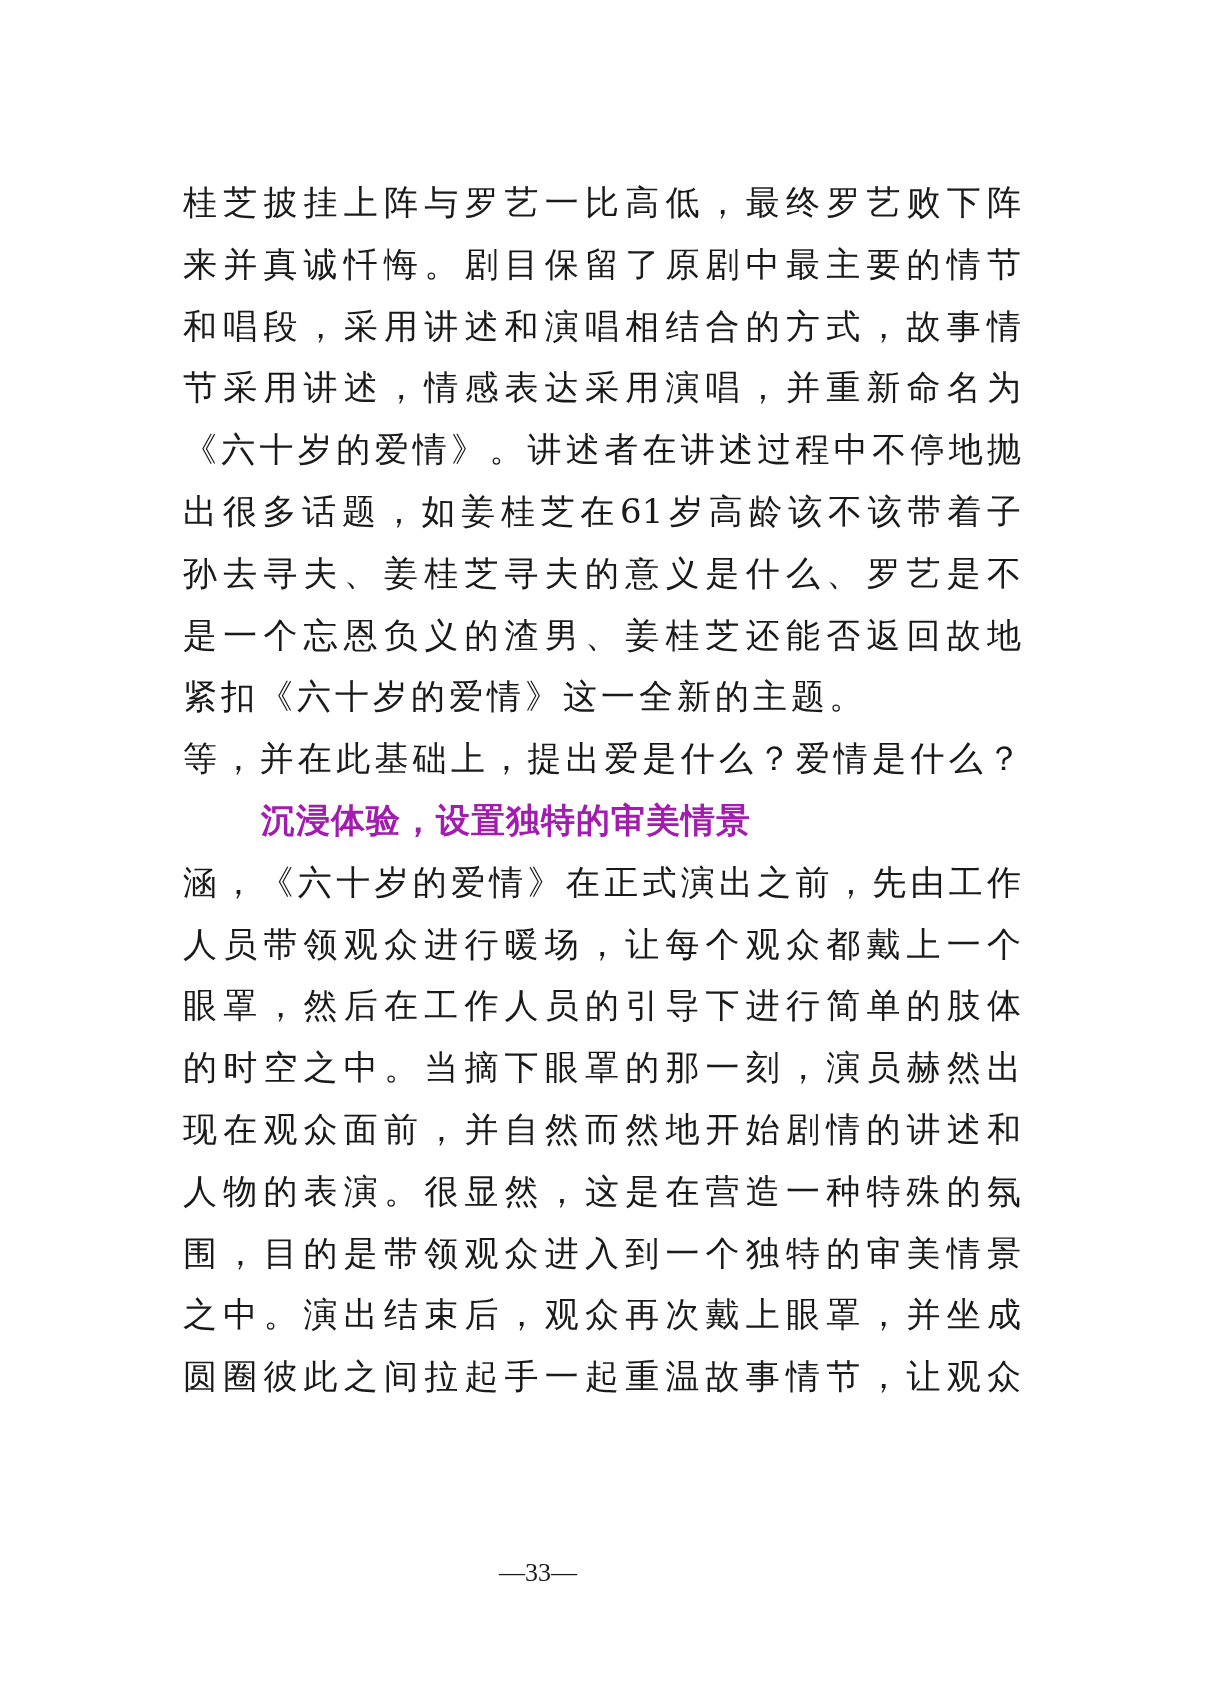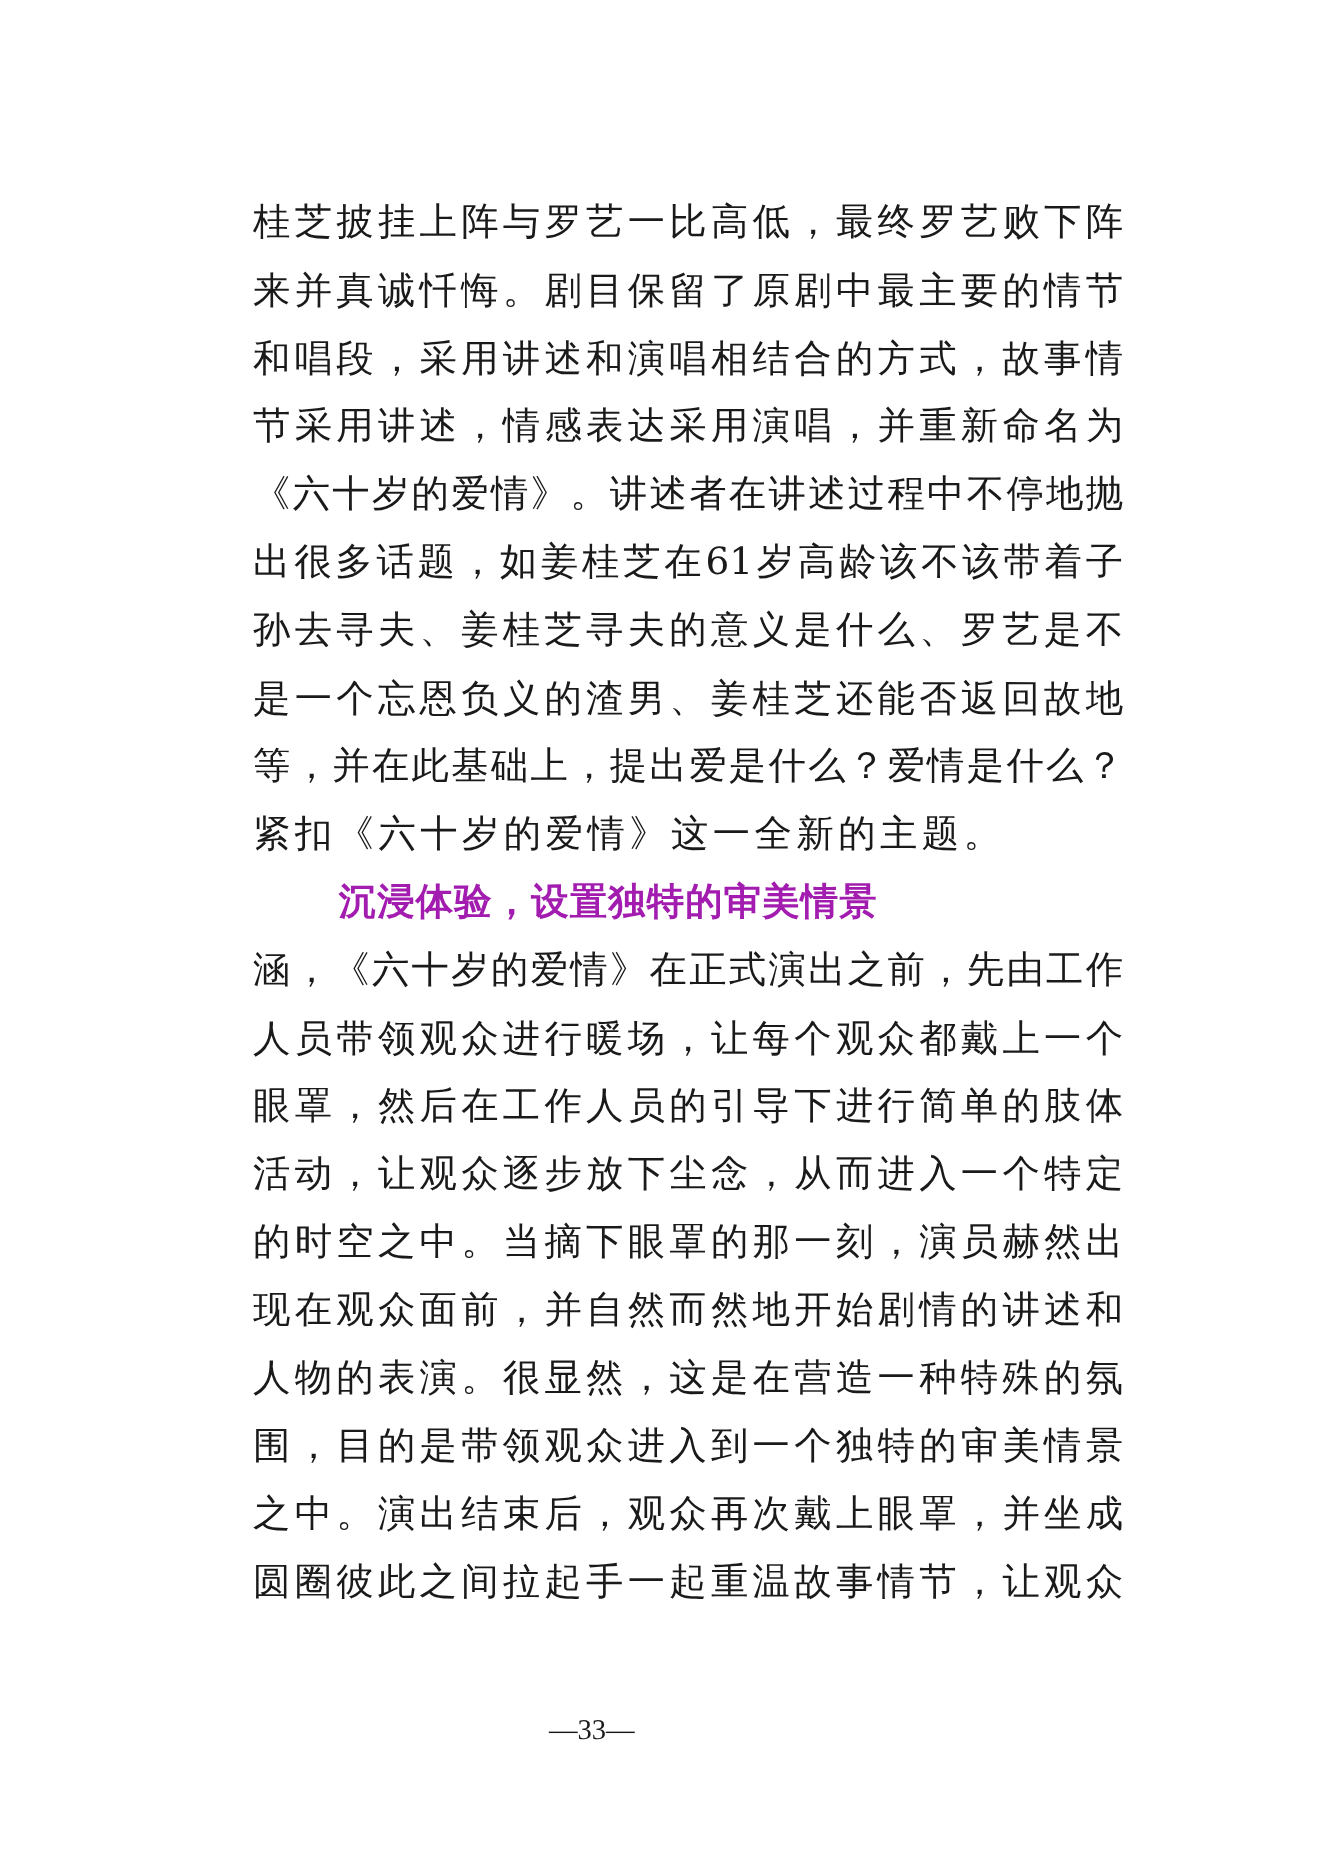--- a/index.html
+++ b/index.html
@@ -24,21 +24,20 @@
       height: 61.8px;
       line-height: 61.8px;
       font-family: "DejaVu Serif", "Liberation Serif", serif;
       font-size: 34px;
       white-space: nowrap;
       overflow: visible;
       text-align: justify;
       text-align-last: justify;
       text-justify: inter-character;
       letter-spacing: 0;
-      margin-left: 47px;
     }
     .line.short {
       text-align: left;
       text-align-last: left;
       letter-spacing: 4px;
     }
     .line.indent {
       padding-left: 78px;
     }
     .line.heading {
@@ -67,27 +66,26 @@
 
 <div class="text-block">
   <div class="line">桂芝披挂上阵与罗艺一比高低，最终罗艺败下阵</div>
   <div class="line">来并真诚忏悔。剧目保留了原剧中最主要的情节</div>
   <div class="line">和唱段，采用讲述和演唱相结合的方式，故事情</div>
   <div class="line">节采用讲述，情感表达采用演唱，并重新命名为</div>
   <div class="line">《六十岁的爱情》。讲述者在讲述过程中不停地抛</div>
   <div class="line">出很多话题，如姜桂芝在61岁高龄该不该带着子</div>
   <div class="line">孙去寻夫、姜桂芝寻夫的意义是什么、罗艺是不</div>
   <div class="line">是一个忘恩负义的渣男、姜桂芝还能否返回故地</div>
+  <div class="line short">紧扣《六十岁的爱情》这一全新的主题。</div>
   <div class="line">等，并在此基础上，提出爱是什么？爱情是什么？</div>
-  <div class="line short">紧扣《六十岁的爱情》这一全新的主题。</div>
   <div class="line heading indent">沉浸体验，设置独特的审美情景</div>
   <div class="line">涵，《六十岁的爱情》在正式演出之前，先由工作</div>
   <div class="line">人员带领观众进行暖场，让每个观众都戴上一个</div>
   <div class="line">眼罩，然后在工作人员的引导下进行简单的肢体</div>
-  <div class="line">活动，让观众逐步放下尘念，从而进入一个特定</div>
   <div class="line">的时空之中。当摘下眼罩的那一刻，演员赫然出</div>
   <div class="line">现在观众面前，并自然而然地开始剧情的讲述和</div>
   <div class="line">人物的表演。很显然，这是在营造一种特殊的氛</div>
   <div class="line">围，目的是带领观众进入到一个独特的审美情景</div>
   <div class="line">之中。演出结束后，观众再次戴上眼罩，并坐成</div>
   <div class="line">圆圈彼此之间拉起手一起重温故事情节，让观众</div>
 </div>
 
 <div class="page-number">—33—</div>
 

